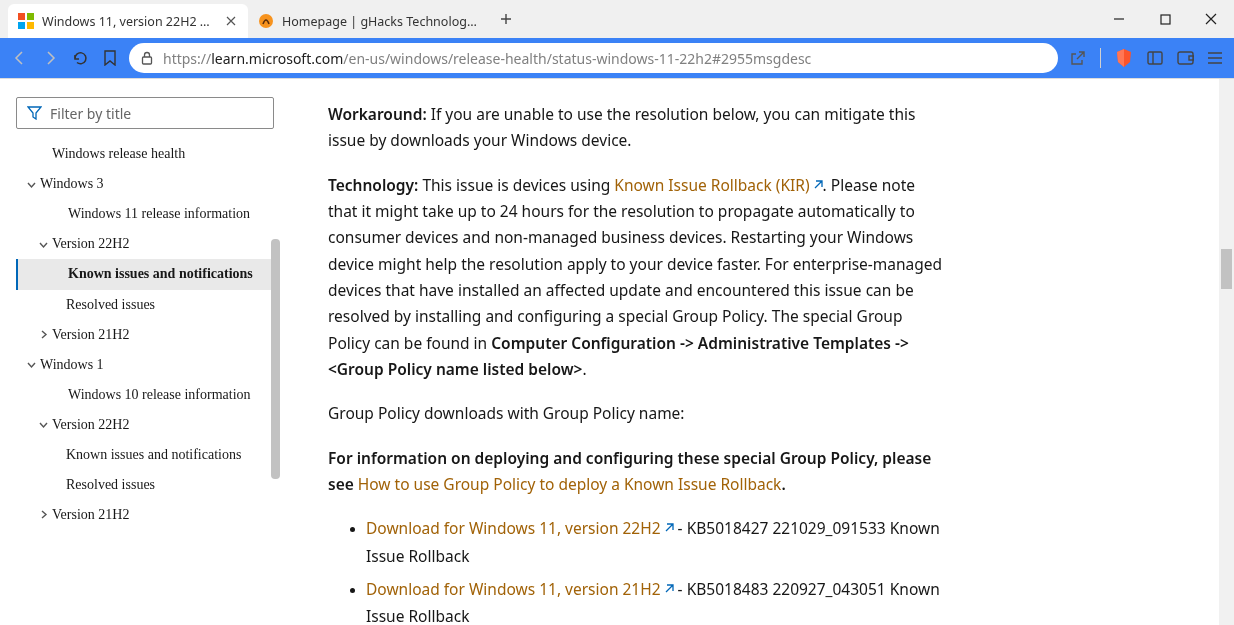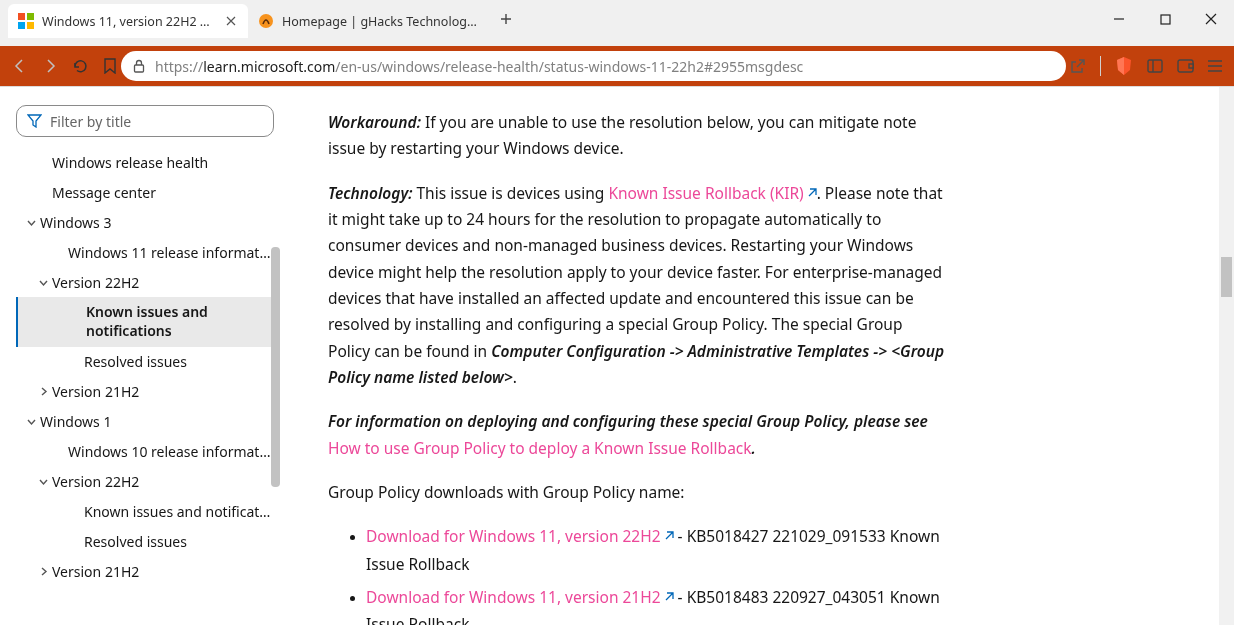--- a/index.html
+++ b/index.html
@@ -26,22 +26,22 @@
   }
   .tab.active { background:#fff; }
   .tab .favicon { width:16px; height:16px; flex:0 0 16px; }
   .tab .title { white-space:nowrap; overflow:hidden; text-overflow:ellipsis; flex:1 1 auto; }
   .tab .close { width:16px; height:16px; display:flex; align-items:center; justify-content:center; color:#555; }
   .newtab { width:28px; height:28px; display:flex; align-items:center; justify-content:center; color:#555; margin-left:4px; align-self:center; }
   .win-controls { margin-left:auto; display:flex; }
   .win-btn { width:46px; height:38px; display:flex; align-items:center; justify-content:center; color:#222; }
 
   .toolbar {
-    display:flex; align-items:center; gap:4px;
-    height:40px; padding:0 12px; background:#c2410c;margin-top:8px;
+    display:flex; align-items:center; gap:12px;
+    height:40px; padding:0 12px; background:#3b82f6;
   }
   .nav-icons { display:flex; align-items:center; gap:14px; color:#5f5f5f; }
   .nav-icons .disabled { color:#c0c0c0; }
   .urlbar {
     display:flex; align-items:center; gap:10px; flex:1 1 auto;
     height:30px; padding:0 12px;
     color:#5a5a5a; font-size:14px;
     background:#fff; border-radius:16px;
   }
   .urlbar .lock { color:#5a5a5a; }
@@ -57,52 +57,52 @@
   .sidebar {
     width:280px; flex:0 0 280px; padding:18px 8px 0 16px;
     position:relative;
   }
   .sidebar .scroll-thumb {
     position:absolute; right:0; top:160px; width:9px; height:240px;
     background:#c2c2c2; border-radius:4px;
   }
   .filter-input {
     width:258px; height:32px;
-    border:1px solid #8a8a8a; border-radius:10px;
+    border:1px solid #8a8a8a; border-radius:2px;
     display:flex; align-items:center; gap:8px; padding:0 10px;
     font-size:14px; color:#555;
     margin-bottom:10px;
   }
   .filter-input .ph { color:#666; }
-  .tree { font-size:14px; }
+  .tree { font-size:14px;font-family:Liberation Serif, serif; }
   .tree-item {
     display:flex; align-items:center;
     height:30px; padding-left:6px; color:#171717;
     cursor:pointer;
   }
   .tree-item .chev { width:18px; flex:0 0 18px; display:flex; align-items:center; justify-content:center; color:#555; }
   .tree-item .label { flex:1 1 auto; white-space:nowrap; overflow:hidden; text-overflow:ellipsis; }
   .depth-1 { padding-left:18px; }
   .depth-2 { padding-left:34px; }
-  .depth-3 { padding-left:50px; }
+  .depth-3 { padding-left:32px; }
   .tree-item.active {
     background:#e9e9e9; border-left:2px solid #0067b8;
     font-weight:600;
   }
   .tree-item.multi { height:auto; padding-top:6px; padding-bottom:6px; line-height:1.35; }
   .tree-item.multi .label { white-space:normal; }
 
   .article {
     flex:1 1 auto; padding:22px 40px 0 48px;
     font-size:15.5px; line-height:1.7; color:#171717;
     overflow:hidden;
   }
   .article p { margin-bottom:18px; max-width:620px; }
-  .article strong, .article b { font-weight:600;font-style:italic; }
-  .article a { color:#ec4899; text-decoration:none; }
+  .article strong, .article b { font-weight:600; }
+  .article a { color:#a16207; text-decoration:none; }
   .ext-icon { display:inline-block; vertical-align:baseline; margin-left:2px; }
   .article ul { margin:4px 0 0 38px; max-width:580px; }
   .article li { margin-bottom:6px; line-height:1.75; }
   .article li::marker { font-size:13px; }
 
   
   svg { display:block; }
 </style>
 </head>
 <body>
@@ -237,24 +237,20 @@
             <path d="M1 1 H14 L9 7 V13 L6 11 V7 Z" fill="none" stroke="#0067b8" stroke-width="1.3"></path>
           </svg>
         </span>
       <span class="ph">Filter by title</span>
     </div>
     <div class="tree" id="tree">
         <div class="tree-item depth-1">
           <span class="chev"></span>
           <span class="label">Windows release health</span>
         </div>
-        <div class="tree-item depth-1">
-          <span class="chev"></span>
-          <span class="label">Message center</span>
-        </div>
         <div class="tree-item depth-0">
           <span class="chev">
             <svg width="11" height="11" viewBox="0 0 11 11">
               <path d="M2 4 L5.5 8 L9 4" fill="none" stroke="#555" stroke-width="1.4"></path>
             </svg>
           </span>
           <span class="label">Windows 3</span>
         </div>
         <div class="tree-item depth-2">
           <span class="chev"></span>
@@ -319,31 +315,31 @@
             </svg>
           </span>
           <span class="label">Version 21H2</span>
         </div>
       </div>
     <div class="scroll-thumb"></div>
   </nav>
 
   <article class="article">
     <p>
-      <b>Workaround:</b><span> If you are unable to use the resolution below, you can mitigate note issue by restarting your Windows device.</span>
+      <b>Workaround:</b><span> If you are unable to use the resolution below, you can mitigate this issue by downloads your Windows device.</span>
     </p>
     <p>
       <b>Technology:</b><span> This issue is devices using </span><a href="#"><span>Known Issue Rollback (KIR)</span><span class="ext-icon"><svg width="11" height="11" viewBox="0 0 11 11">
               <path d="M4 1 H10 V7 M10 1 L3 8" fill="none" stroke="#0067b8" stroke-width="1.3"></path>
             </svg></span></a><span>. Please note that it might take up to 24 hours for the resolution to propagate automatically to consumer devices and non-managed business devices. Restarting your Windows device might help the resolution apply to your device faster. For enterprise-managed devices that have installed an affected update and encountered this issue can be resolved by installing and configuring a special Group Policy. The special Group Policy can be found in </span><b>Computer Configuration -&gt; Administrative Templates -&gt; &lt;Group Policy name listed below&gt;</b><span>.</span>
     </p>
+    <p>Group Policy downloads with Group Policy name:</p>
     <p>
       <b>For information on deploying and configuring these special Group Policy, please see </b><a href="#">How to use Group Policy to deploy a Known Issue Rollback</a><b>.</b>
     </p>
-    <p>Group Policy downloads with Group Policy name:</p>
     <ul id="dl-list">
         <li><a href="#">Download for Windows 11, version 22H2<span class="ext-icon"><svg width="11" height="11" viewBox="0 0 11 11">
                 <path d="M4 1 H10 V7 M10 1 L3 8" fill="none" stroke="#0067b8" stroke-width="1.3"></path>
               </svg></span></a><span>  - KB5018427 221029_091533 Known Issue Rollback</span></li>
         <li><a href="#">Download for Windows 11, version 21H2<span class="ext-icon"><svg width="11" height="11" viewBox="0 0 11 11">
                 <path d="M4 1 H10 V7 M10 1 L3 8" fill="none" stroke="#0067b8" stroke-width="1.3"></path>
               </svg></span></a><span>  - KB5018483 220927_043051 Known Issue Rollback</span></li>
       </ul>
   </article>
 

